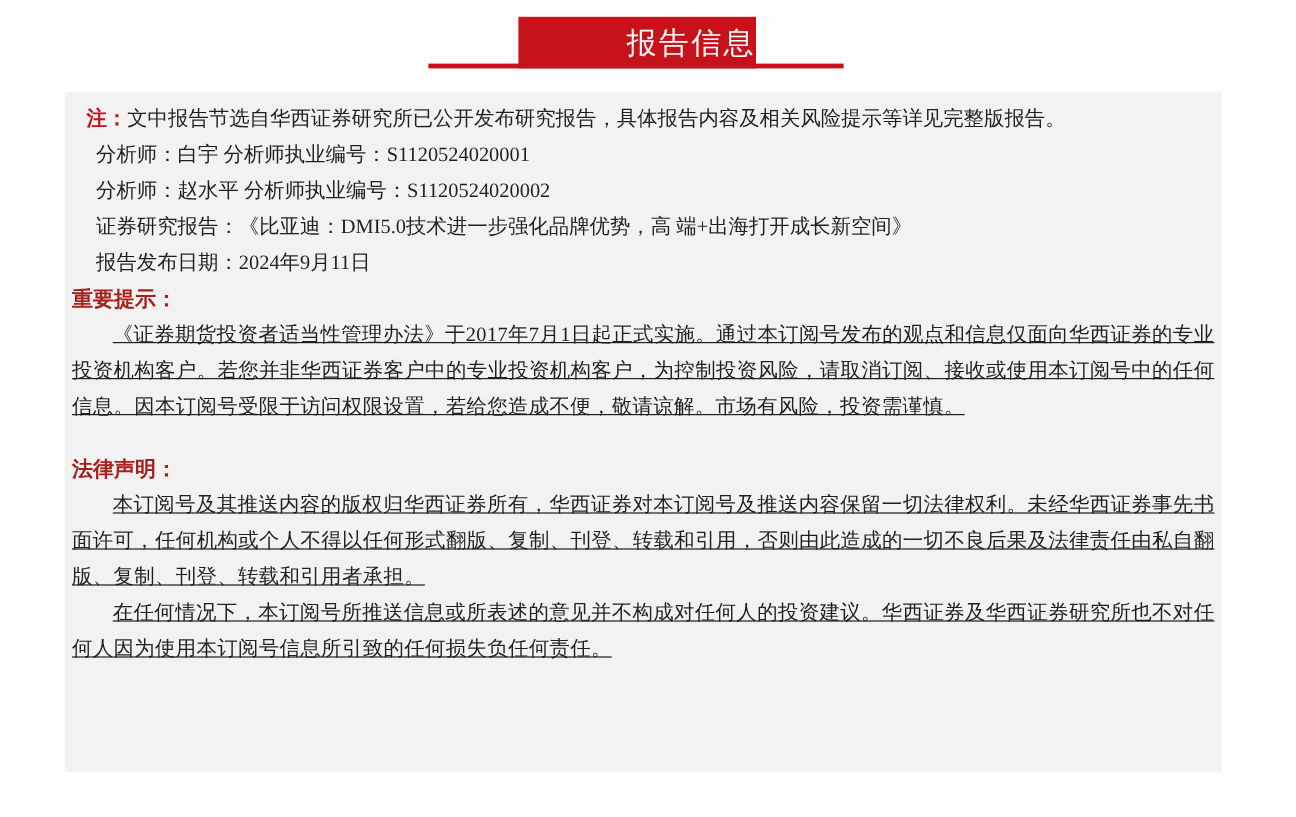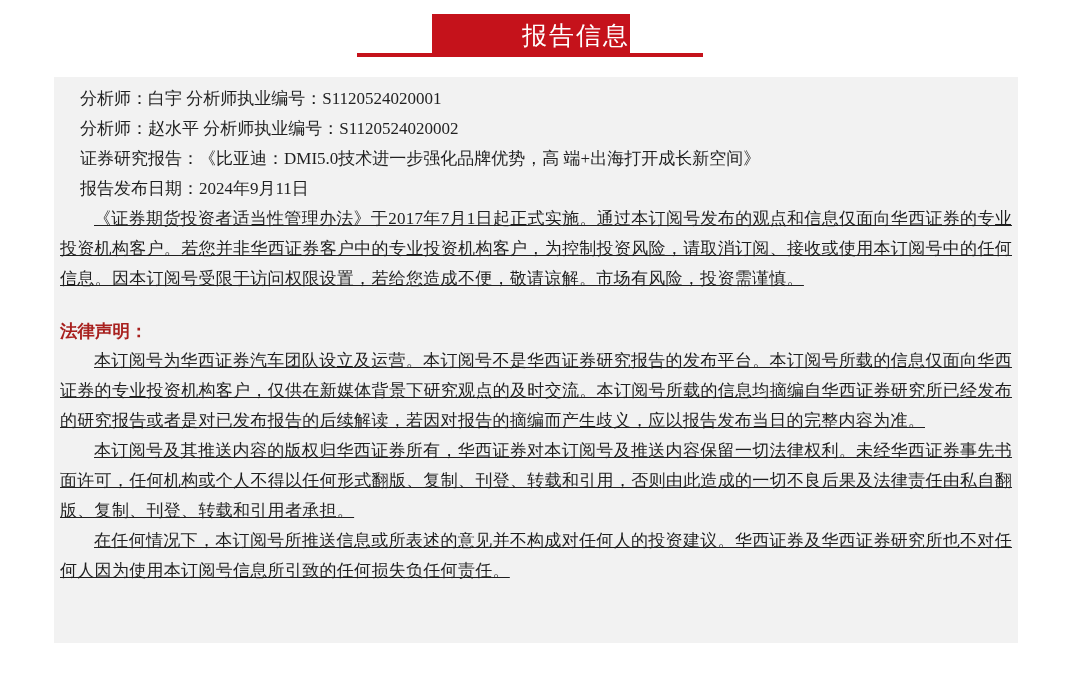--- a/index.html
+++ b/index.html
@@ -48,25 +48,26 @@
 </style>
 </head>
 <body>
 
 <div class="banner-underline"></div>
 <div class="banner-box">
   <span>报告信息</span>
 </div>
 
 <section class="sheet">
+  <div class="note-line"><span class="red-label">注：</span><span>文中报告节选自华西证券研究所已公开发布研究报告，具体报告内容及相关风险提示等详见完整版报告。</span></div>
 
   <div class="detail">分析师：白宇 分析师执业编号：S1120524020001</div>
   <div class="detail">分析师：赵水平 分析师执业编号：S1120524020002</div>
   <div class="detail">证券研究报告：《比亚迪：DMI5.0技术进一步强化品牌优势，高 端+出海打开成长新空间》</div>
   <div class="detail">报告发布日期：2024年9月11日</div>
 
+  <div class="heading">重要提示：</div>
   <p class="para">《证券期货投资者适当性管理办法》于2017年7月1日起正式实施。通过本订阅号发布的观点和信息仅面向华西证券的专业投资机构客户。若您并非华西证券客户中的专业投资机构客户，为控制投资风险，请取消订阅、接收或使用本订阅号中的任何信息。因本订阅号受限于访问权限设置，若给您造成不便，敬请谅解。市场有风险，投资需谨慎。</p>
 
   <div class="heading legal-gap">法律声明：</div>
-  <p class="para">本订阅号为华西证券汽车团队设立及运营。本订阅号不是华西证券研究报告的发布平台。本订阅号所载的信息仅面向华西证券的专业投资机构客户，仅供在新媒体背景下研究观点的及时交流。本订阅号所载的信息均摘编自华西证券研究所已经发布的研究报告或者是对已发布报告的后续解读，若因对报告的摘编而产生歧义，应以报告发布当日的完整内容为准。</p>
   <p class="para">本订阅号及其推送内容的版权归华西证券所有，华西证券对本订阅号及推送内容保留一切法律权利。未经华西证券事先书面许可，任何机构或个人不得以任何形式翻版、复制、刊登、转载和引用，否则由此造成的一切不良后果及法律责任由私自翻版、复制、刊登、转载和引用者承担。</p>
   <p class="para">在任何情况下，本订阅号所推送信息或所表述的意见并不构成对任何人的投资建议。华西证券及华西证券研究所也不对任何人因为使用本订阅号信息所引致的任何损失负任何责任。</p>
 </section>
 
 </body></html>

